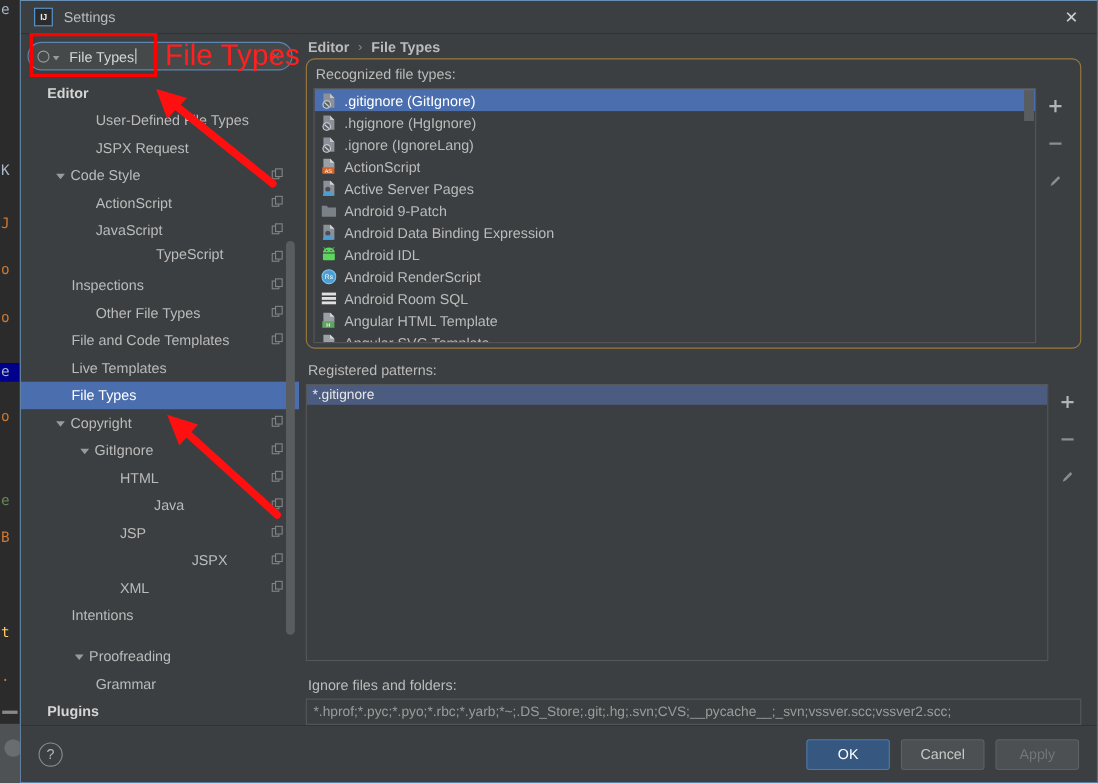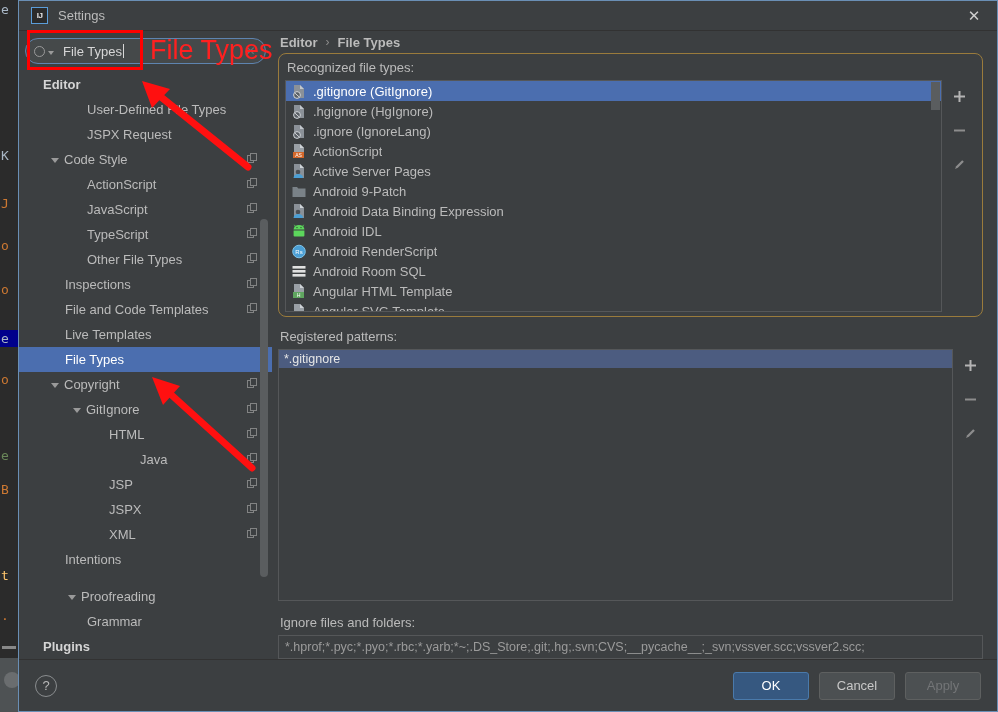--- a/index.html
+++ b/index.html
@@ -270,39 +270,39 @@
               </span>
             </div>
             <div class="tree-row" style="padding-left: 54px;">
               <span class="tw none"></span>
               <span>JavaScript</span>
               <span class="copy-icon">
                 <i class="a"></i>
                 <i class="b"></i>
               </span>
             </div>
-            <div class="tree-row" style="padding-left: 54px;">
+            <div class="tree-row" style="padding-left: 54px; flex-direction: column;">
               <span class="tw none"></span>
               <span>TypeScript</span>
               <span class="copy-icon">
                 <i class="a"></i>
                 <i class="b"></i>
               </span>
             </div>
+            <div class="tree-row" style="padding-left: 32px;">
+              <span class="tw none"></span>
+              <span>Inspections</span>
+              <span class="copy-icon">
+                <i class="a"></i>
+                <i class="b"></i>
+              </span>
+            </div>
             <div class="tree-row" style="padding-left: 54px;">
               <span class="tw none"></span>
               <span>Other File Types</span>
-              <span class="copy-icon">
-                <i class="a"></i>
-                <i class="b"></i>
-              </span>
-            </div>
-            <div class="tree-row" style="padding-left: 32px;">
-              <span class="tw none"></span>
-              <span>Inspections</span>
               <span class="copy-icon">
                 <i class="a"></i>
                 <i class="b"></i>
               </span>
             </div>
             <div class="tree-row" style="padding-left: 32px;">
               <span class="tw none"></span>
               <span>File and Code Templates</span>
               <span class="copy-icon">
                 <i class="a"></i>
@@ -350,21 +350,21 @@
               </span>
             </div>
             <div class="tree-row" style="padding-left: 76px;">
               <span class="tw none"></span>
               <span>JSP</span>
               <span class="copy-icon">
                 <i class="a"></i>
                 <i class="b"></i>
               </span>
             </div>
-            <div class="tree-row" style="padding-left: 76px;">
+            <div class="tree-row" style="padding-left: 76px; justify-content: center;">
               <span class="tw none"></span>
               <span>JSPX</span>
               <span class="copy-icon">
                 <i class="a"></i>
                 <i class="b"></i>
               </span>
             </div>
             <div class="tree-row" style="padding-left: 76px;">
               <span class="tw none"></span>
               <span>XML</span>

